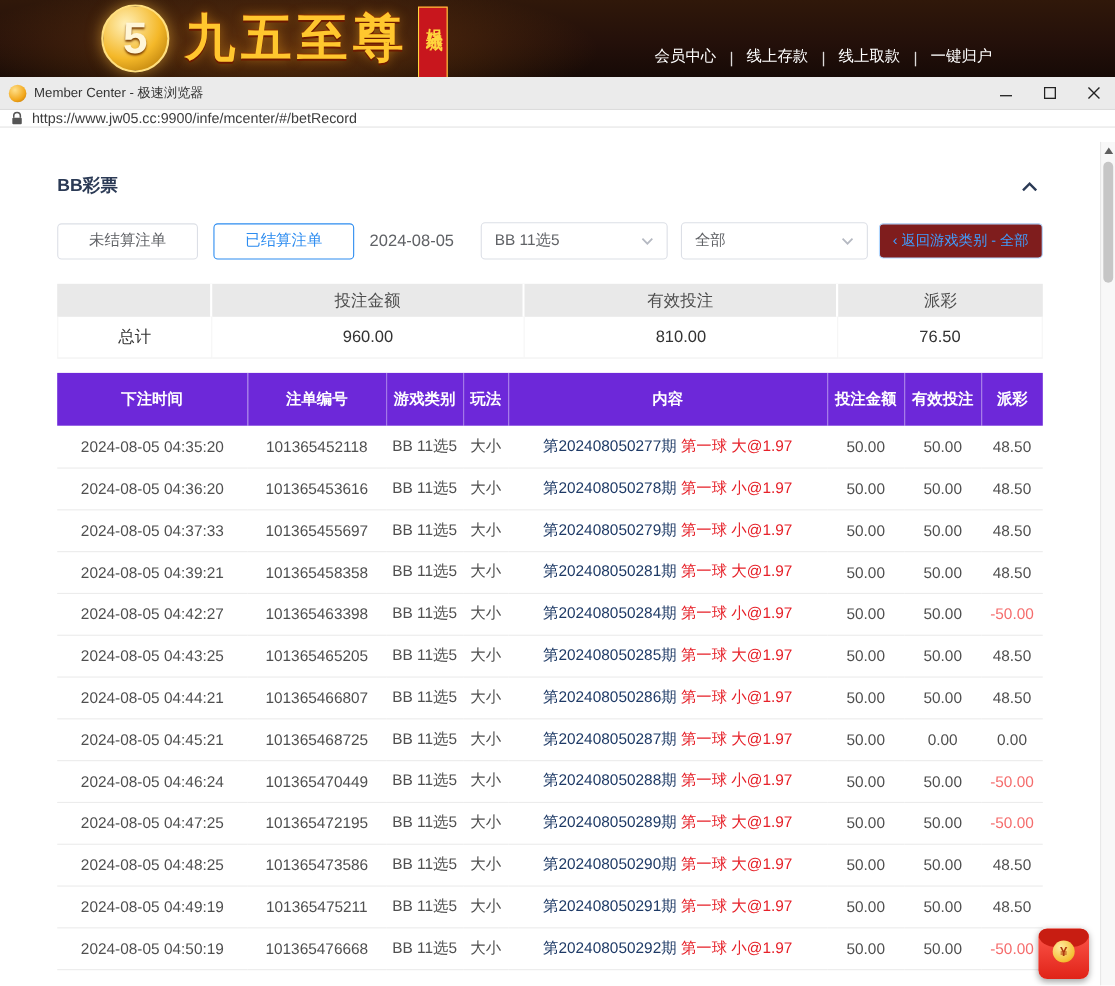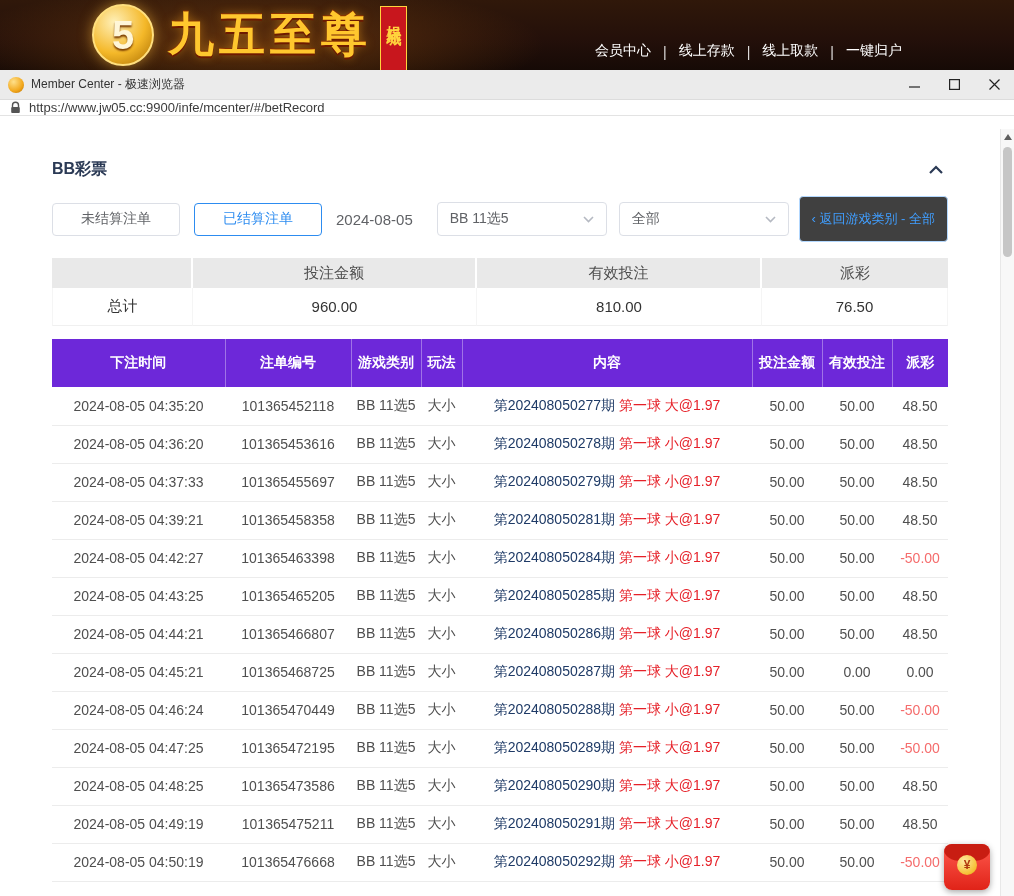--- a/index.html
+++ b/index.html
@@ -50,21 +50,21 @@
   .filter-row { display:flex; align-items:center; margin-bottom:22px; height:34px; }
   .btn { height:33px; padding:0 28px; background:#fff; border:1px solid #dcdfe6; border-radius:4px;
     font-size:14px; color:#606266; cursor:pointer; font-family:inherit; }
   .btn.active { border-color:#2d8cf0; color:#2d8cf0; }
   .btn + .btn { margin-left:14px; }
   .date-value { margin:0 24px 0 14px; font-size:15px; color:#606266; cursor:pointer; }
   .select { width:170px; height:34px; border:1px solid #dcdfe6; border-radius:4px; background:#fff;
     display:flex; align-items:center; justify-content:space-between; padding:0 12px; cursor:pointer; }
   .select + .select { margin-left:12px; }
   .select .sel-text { font-size:14px; color:#606266; }
-  .back-btn { margin-left:auto; height:46px; padding:0 12px; background:#404040; border:1px solid #b3d8ff;
+  .back-btn { margin-left:auto; height:32px; padding:0 12px; background:#7f1d1d; border:1px solid #b3d8ff;
     border-radius:4px; color:#409eff; font-size:13px; cursor:pointer; font-family:inherit; white-space:nowrap; }
 
   
   .summary { width:896px; margin-bottom:13px; }
   .summary-row { display:grid; grid-template-columns:141px 284px 285px 186px; }
   .sum-cell { display:flex; align-items:center; justify-content:center; }
   .sum-head, .sum-corner { height:30px; background:#e9e9e9; font-size:15px; color:#4d4d4d; border-right:2px solid #fff; }
   .summary-row .sum-head:last-child { border-right:none; }
   .sum-val, .sum-label { height:38px; font-size:15px; color:#333; border-bottom:1px solid #f0f0f0; border-right:1px solid #f5f5f5; }
   .sum-label { border-left:1px solid #f5f5f5; }

